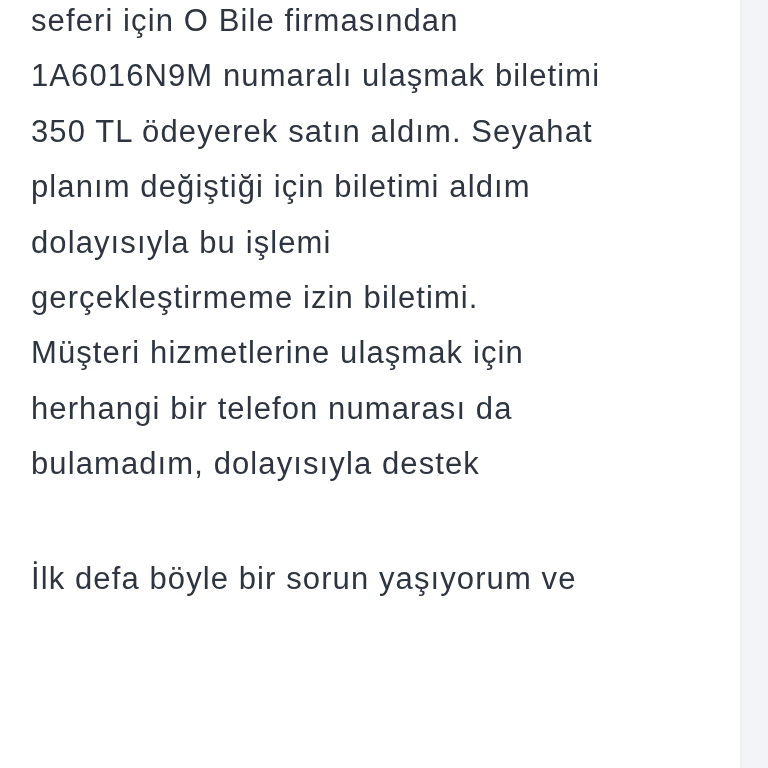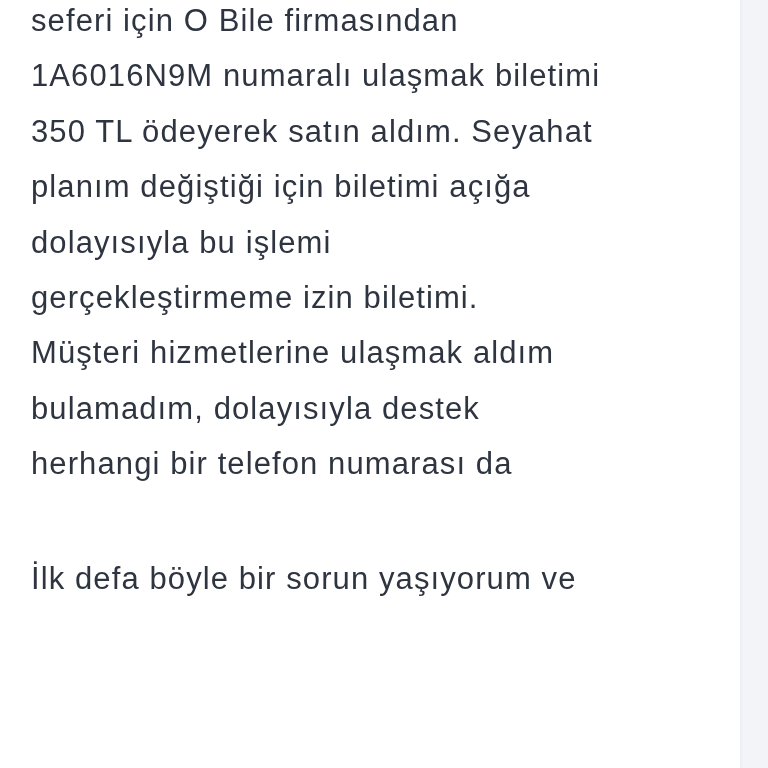--- a/index.html
+++ b/index.html
@@ -48,26 +48,26 @@
 <body>
 
 <div class="page">
 
   <div class="text-content">
 
     <div class="paragraph">
       <div class="text-line">seferi için O Bile firmasından</div>
       <div class="text-line">1A6016N9M numaralı ulaşmak biletimi</div>
       <div class="text-line">350 TL ödeyerek satın aldım. Seyahat</div>
-      <div class="text-line">planım değiştiği için biletimi açığa</div>
+      <div class="text-line">planım değiştiği için biletimi aldım</div>
       <div class="text-line">dolayısıyla bu işlemi</div>
       <div class="text-line">gerçekleştirmeme izin biletimi.</div>
-      <div class="text-line">Müşteri hizmetlerine ulaşmak aldım</div>
+      <div class="text-line">Müşteri hizmetlerine ulaşmak için</div>
+      <div class="text-line">herhangi bir telefon numarası da</div>
       <div class="text-line">bulamadım, dolayısıyla destek</div>
-      <div class="text-line">herhangi bir telefon numarası da</div>
     </div>
 
     <div class="paragraph">
       <div class="text-line">İlk defa böyle bir sorun yaşıyorum ve</div>
     </div>
 
   </div>
 
   <div class="side-strip"></div>
 

